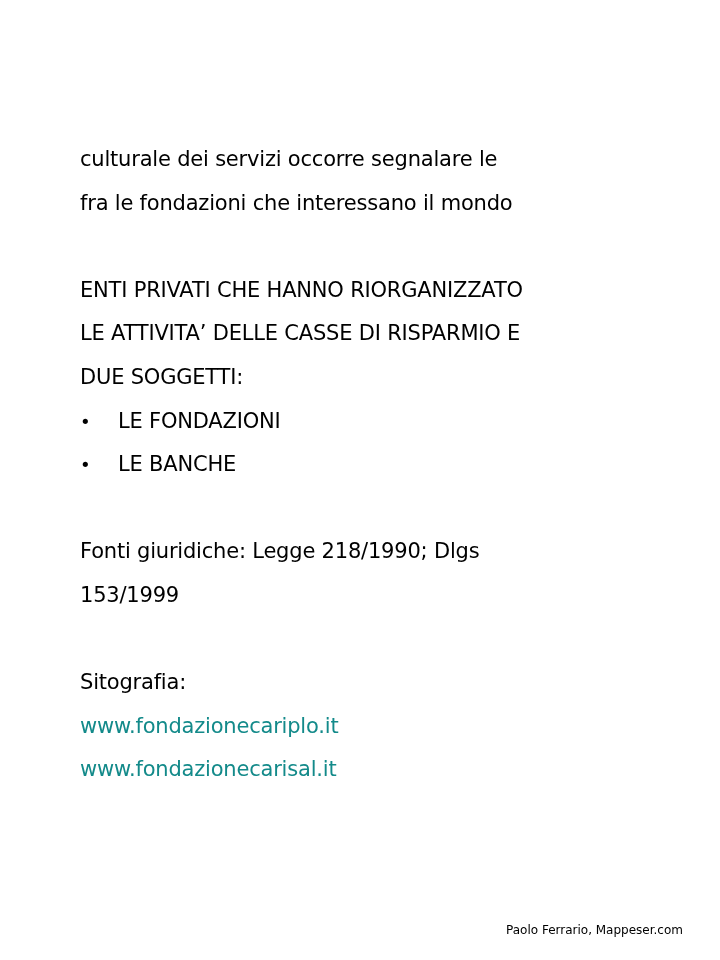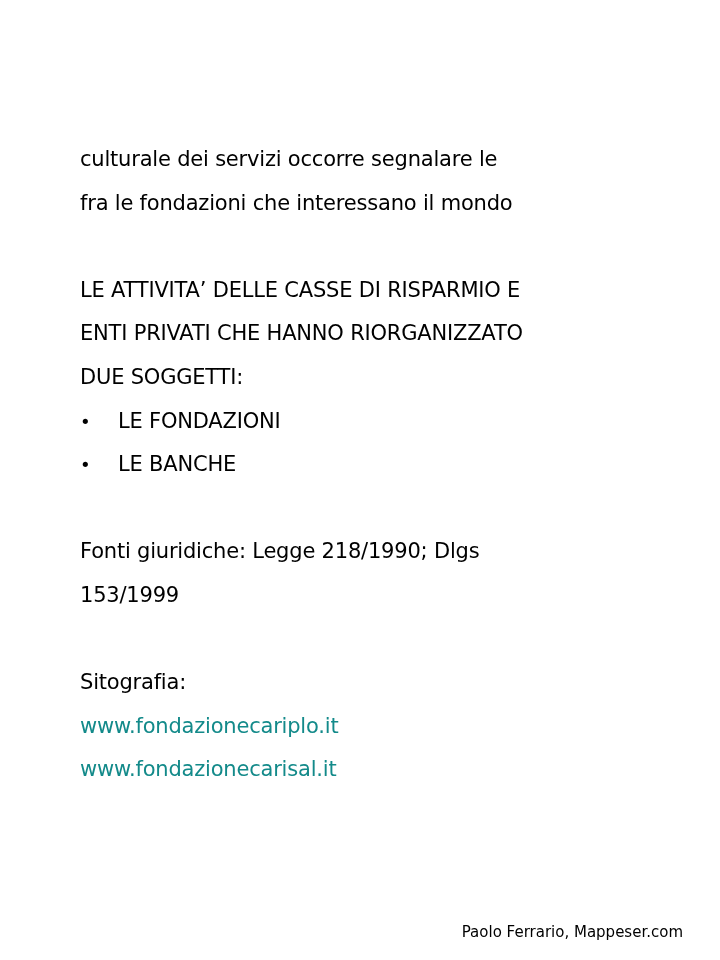--- a/index.html
+++ b/index.html
@@ -15,32 +15,32 @@
       letter-spacing: -0.2px;
     }
     .line { white-space: nowrap; height: 43.6px; }
     .blank { height: 43.6px; }
     .bold { font-weight: bold; }
     .bullet-row { display: flex; align-items: center; }
     .bullet { width: 38px; display: inline-block; font-size: 18px; }
     .link { color: #138a8a; text-underline-offset: 3px; }
     .footer {
       position: absolute; right: 37px; top: 923px;
-      font-size: 15px; color: #000;
+      font-size: 12px; color: #000;
     }
   </style>
 </head>
 <body>
 
 <div class="content">
   <div class="line">culturale dei servizi occorre segnalare le</div>
   <div class="line">fra le fondazioni che interessano il mondo</div>
   <div class="blank"></div>
+  <div class="line">ENTI PRIVATI CHE HANNO RIORGANIZZATO</div>
   <div class="line">LE ATTIVITA’ DELLE CASSE DI RISPARMIO E</div>
-  <div class="line">ENTI PRIVATI CHE HANNO RIORGANIZZATO</div>
   <div class="line">DUE SOGGETTI:</div>
   <div class="line bullet-row">
     <span class="bullet">•</span>
     <span>LE FONDAZIONI</span>
   </div>
   <div class="line bullet-row">
     <span class="bullet">•</span>
     <span>LE BANCHE</span>
   </div>
   <div class="blank"></div>

